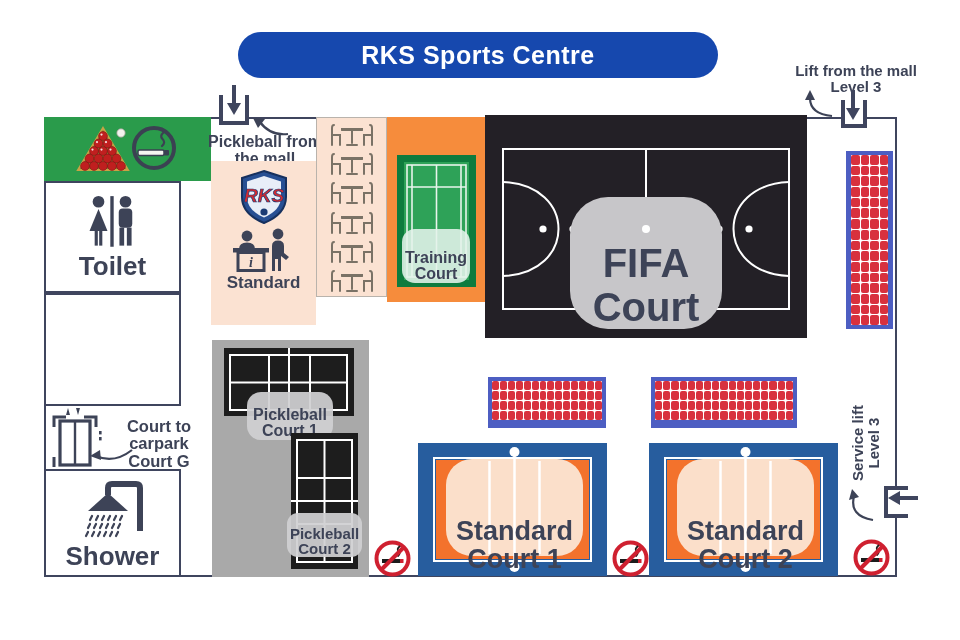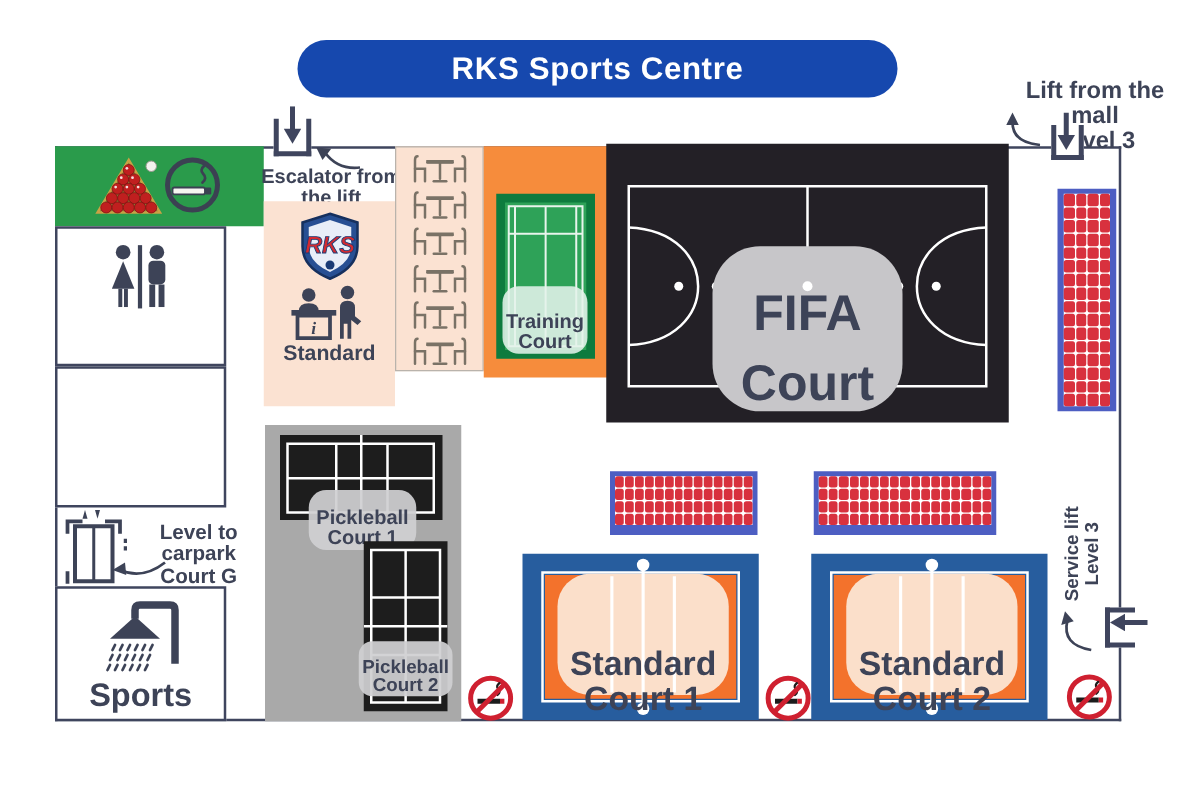--- a/index.html
+++ b/index.html
@@ -91,20 +91,21 @@
           <rect x="7.6" y="32" width="2.8" height="13"></rect>
             <rect x="11.6" y="32" width="2.8" height="13"></rect>
           <rect x="21.5" y="1" width="3" height="45"></rect>
           <circle cx="35" cy="6" r="5.2"></circle>
           <rect x="29" y="12" width="12" height="17" rx="3.5"></rect>
           <rect x="29.6" y="29" width="4.2" height="16"></rect>
             <rect x="36.2" y="29" width="4.2" height="16"></rect>
         </g>
       </svg>
     </span>
+    <div class="room-label" style="top:68px;font-size:26px;">Toilet</div>
   </div>
 
   <div class="room" style="left:44px;top:293px;width:137px;height:113px;"></div>
 
   <span class="abs" style="left:50px;top:405px;">
     <svg width="54" height="66" viewBox="0 0 54 66">
       <g stroke="#3d4357" fill="none" stroke-width="3">
         <path d="M4,22 L4,12 L16,12"></path>
         <path d="M34,12 L46,12 L46,22"></path>
         <path d="M4,52 L4,62"></path>
@@ -113,21 +114,21 @@
       </g>
       <g fill="#3d4357">
         <path d="M20,10 L16,10 L18,3 Z"></path>
         <path d="M26,3 L30,3 L28,10 Z"></path>
         <rect x="49" y="26" width="2.6" height="3.4"></rect>
           <rect x="49" y="32" width="2.6" height="3.4"></rect>
       </g>
     </svg>
   </span>
   <div class="ann" style="left:100px;top:418px;width:118px;font-size:16.5px;">
-    <span style="display:block;">Level to carpark</span>
+    <span style="display:block;">Court to carpark</span>
     <span style="display:block;">Court G</span>
   </div>
   <span class="abs" style="left:88px;top:446px;">
     <svg width="46" height="18" viewBox="0 0 46 18">
       <path d="M44,4 Q26,18 8,10" fill="none" stroke="#3d4357" stroke-width="2.2"></path>
       <path d="M12,4 L2,10 L13,14 Z" fill="#3d4357"></path>
     </svg>
   </span>
 
   <div class="room" style="left:44px;top:469px;width:137px;height:108px;">
@@ -150,33 +151,33 @@
             <line x1="46" y1="45" x2="44" y2="49"></line>
           <line x1="14" y1="53" x2="12" y2="57"></line>
             <line x1="20" y1="53" x2="18" y2="57"></line>
             <line x1="26" y1="53" x2="24" y2="57"></line>
             <line x1="32" y1="53" x2="30" y2="57"></line>
             <line x1="38" y1="53" x2="36" y2="57"></line>
             <line x1="44" y1="53" x2="42" y2="57"></line>
         </g>
       </svg>
     </span>
-    <div class="room-label" style="top:70px;font-size:26px;">Sports</div>
+    <div class="room-label" style="top:70px;font-size:26px;">Shower</div>
   </div>
 
   <div class="bracket open-top" style="left:219px;top:95px;width:22px;height:26px;"></div>
   <span class="abs" style="left:227px;top:85px;">
     <svg width="14" height="32" viewBox="0 0 14 32">
       <rect x="5" y="0" width="4" height="20" fill="#3f455e"></rect>
       <path d="M0,18 L14,18 L7,30 Z" fill="#3f455e"></path>
     </svg>
   </span>
   <div class="ann" style="left:198px;top:134px;width:134px;font-size:16px;">
-    <span style="display:block;">Escalator from</span>
-    <span style="display:block;">the lift</span>
+    <span style="display:block;">Pickleball from</span>
+    <span style="display:block;">the mall</span>
   </div>
   <span class="abs" style="left:250px;top:112px;">
     <svg width="40" height="24" viewBox="0 0 40 24">
       <path d="M38,22 Q20,24 10,10" fill="none" stroke="#3d4357" stroke-width="2.2"></path>
       <path d="M3,6 L15,7 L8,16 Z" fill="#3d4357"></path>
     </svg>
   </span>
 
   <div class="abs peach" style="left:211px;top:161px;width:105px;height:164px;">
     <span class="abs" style="left:26px;top:8px;">
@@ -320,21 +321,21 @@
         <path d="M18,67 C 92,70 92,158 18,161"></path>
         <path d="M304,67 C 230,70 230,158 304,161"></path>
       </g>
       <g fill="#ffffff">
         <circle cx="58" cy="114" r="3.6"></circle>
           <circle cx="88" cy="114" r="3.6"></circle>
         <circle cx="234" cy="114" r="3.6"></circle>
           <circle cx="264" cy="114" r="3.6"></circle>
       </g>
     </svg>
-    <div class="court-label" style="left:85px;top:48px;width:152px;height:132px;background:#c7c6c9;border-radius:38px;font-size:40px;line-height:1.1;gap:12px;">
+    <div class="court-label" style="left:85px;top:48px;width:152px;height:132px;background:#c7c6c9;border-radius:38px;font-size:40px;line-height:1.1;">
       <span>FIFA</span>
       <span>Court</span>
     </div>
     <span class="abs" style="left:157px;top:110px;width:8px;height:8px;background:#fff;border-radius:50%;"></span>
   </div>
 
   <div class="bleacher" id="bleacher-side" style="left:846px;top:151px;width:47px;height:178px;padding:4px 5px;">
     <div class="seatgrid" id="grid-side" style="width: 100%; height: 100%; box-sizing: border-box; grid-template-columns: repeat(4, 1fr); grid-template-rows: repeat(16, 1fr);">
         <div class="seat"></div>
         <div class="seat"></div>
@@ -600,21 +601,21 @@
       </g>
       <circle cx="96.5" cy="9" r="5" fill="#fff"></circle>
       <circle cx="96.5" cy="124" r="5" fill="#fff"></circle>
     </svg>
     <div class="court-label" style="left:24px;top:36px;width:145px;height:60px;font-size:27px;">
       <span>Standard</span>
       <span>Court 2</span>
     </div>
   </div>
 
-  <div class="ann" style="left:808px;top:63px;width:136px;font-size:19px;">
+  <div class="ann" style="left:788px;top:63px;width:136px;font-size:15px;">
     <span style="display:block;">Lift from the mall</span>
     <span style="display:block;">Level 3</span>
   </div>
   <span class="abs" style="left:802px;top:88px;">
     <svg width="32" height="30" viewBox="0 0 32 30">
       <path d="M30,28 Q8,26 8,10" fill="none" stroke="#3d4357" stroke-width="2.2"></path>
       <path d="M3,12 L13,12 L8,2 Z" fill="#3d4357"></path>
     </svg>
   </span>
   <div class="bracket open-top" style="left:841px;top:100px;width:18px;height:24px;"></div>

